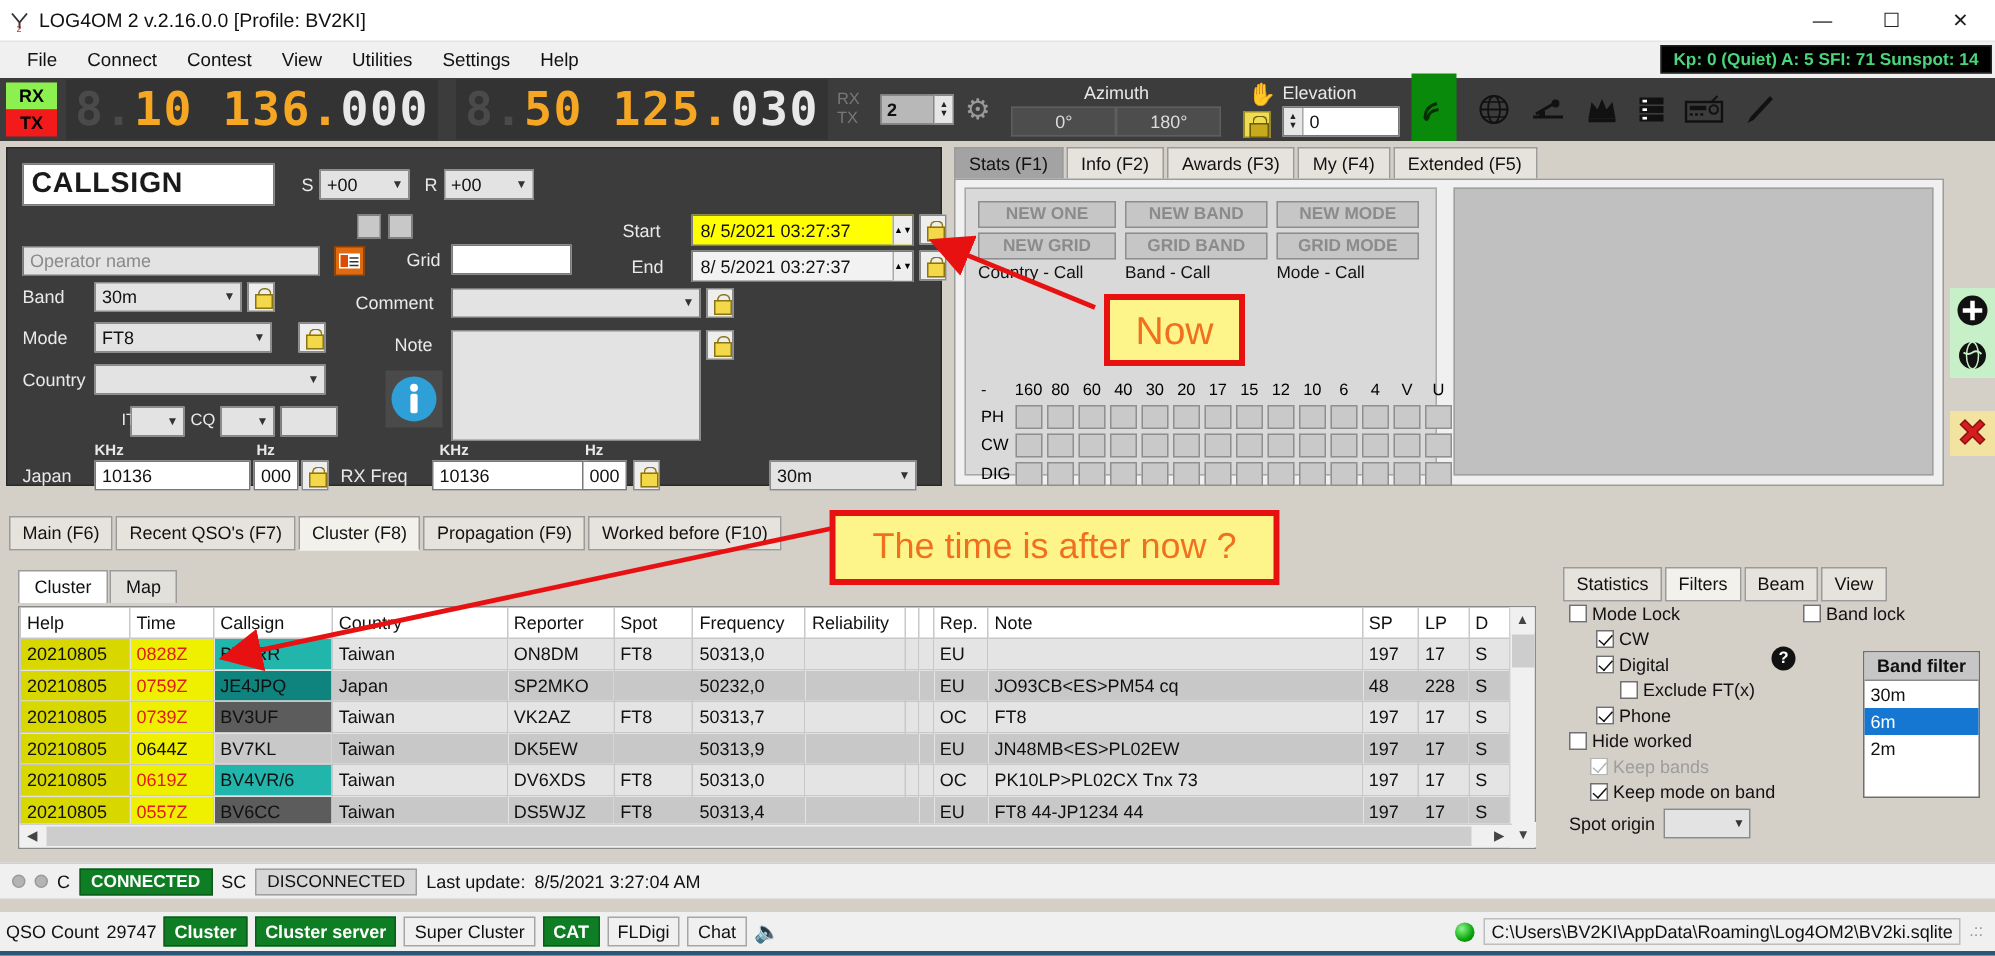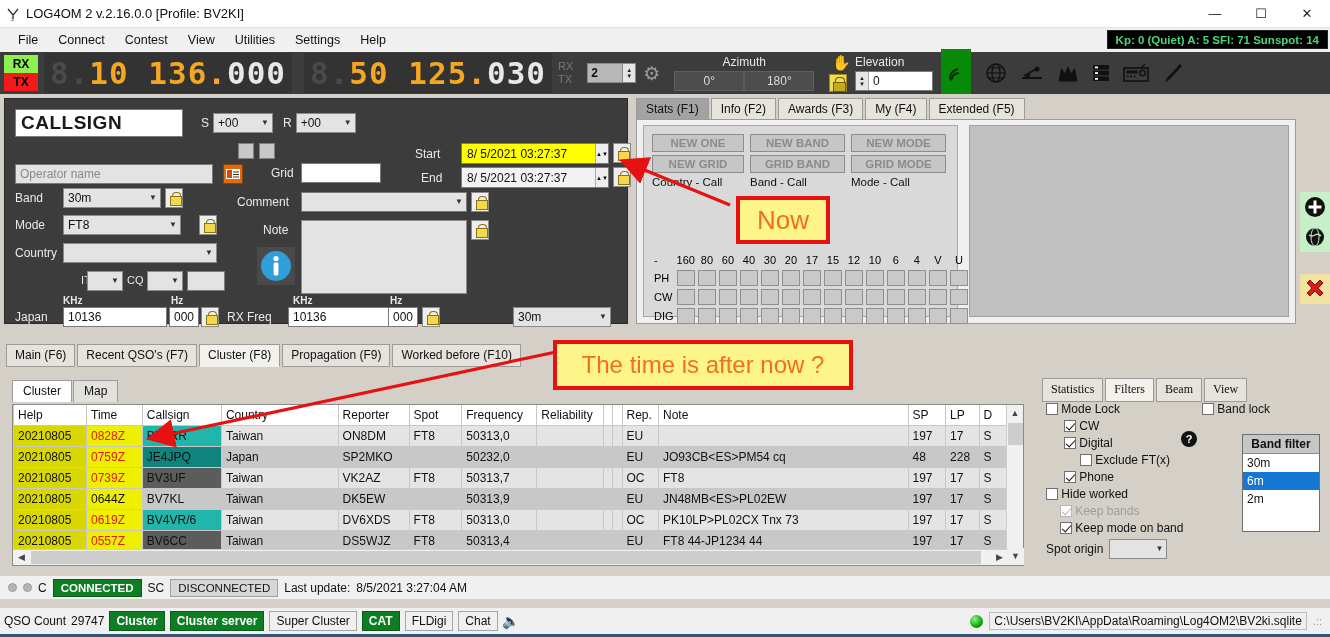--- a/index.html
+++ b/index.html
@@ -134,21 +134,21 @@
 
   .vscroll { position:absolute; right:0; top:0; width:17px; height:160px; background:#f0f0f0; border-left:1px solid #cfcfcf; }
   .vscroll .vbtn { height:17px; text-align:center; font-size:9px; line-height:17px; color:#444; background:#f0f0f0;}
   .vscroll .vthumb { position:absolute; left:1px; top:18px; width:15px; height:22px; background:#cdcdcd; }
   .hscroll { position:absolute; left:0; bottom:0; width:995px; height:16px; background:#f0f0f0; border-top:1px solid #cfcfcf;}
   .hthumb { position:absolute; left:18px; top:1px; width:950px; height:13px; background:#cdcdcd; }
   .hbtn { position:absolute; width:17px; height:15px; text-align:center; font-size:9px; line-height:15px; color:#444; }
 
   
   .filtertabs { position:absolute; left:1042px; top:378px; display:flex; gap:2px; }
-  .ftab { background:#e6e3dc; border:1px solid #9b9b9b; font-size:12px; padding:3px 8px 4px; color:#111;font-family:Liberation Serif, serif; }
+  .ftab { background:#e6e3dc; border:1px solid #9b9b9b; font-size:12px; padding:3px 8px 4px; color:#111; }
   .ftab.active { background:#f3f1ec; }
   .filterbody { position:absolute; left:1042px; top:402px; width:280px; height:165px; }
   .cb { display:inline-block; width:12px; height:12px; border:1px solid #707070; background:#fff;
         position:relative; vertical-align:-2px; }
   .cb.on:after { content:""; position:absolute; left:3px; top:0px; width:4px; height:8px;
                  border:solid #111; border-width:0 1.7px 1.7px 0; transform:rotate(42deg); }
   .cb.dis { border-color:#b4b4b4; }
   .cb.dis:after { border-color:#b4b4b4; }
   .frow { font-size:12px; color:#111; margin-bottom:3px; }
   .frow.dis { color:#9d9d9d; }

